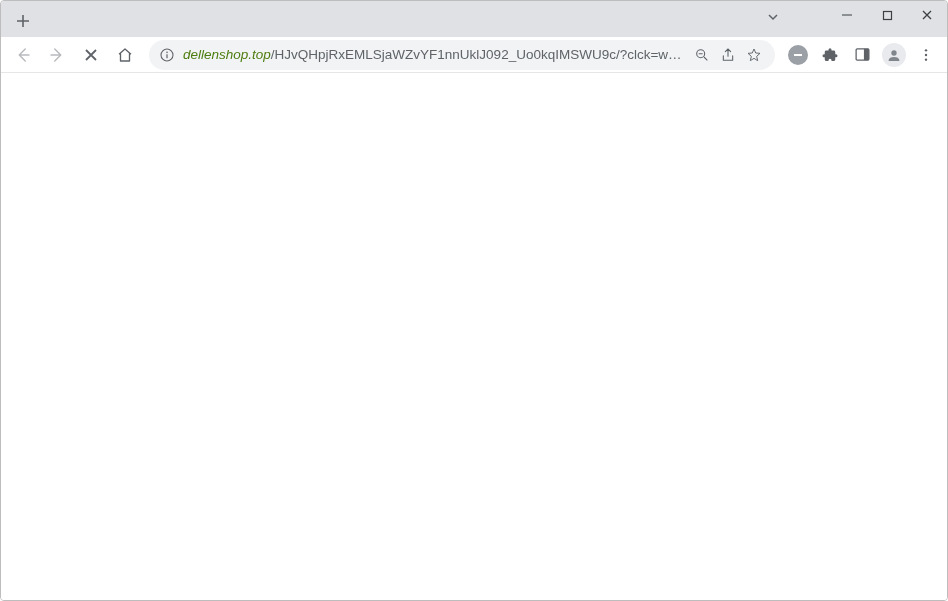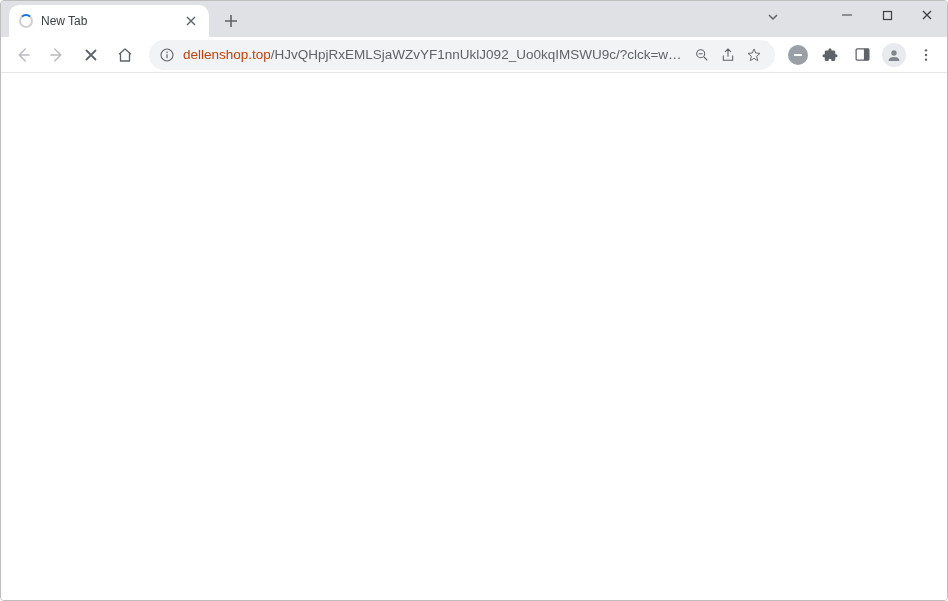--- a/index.html
+++ b/index.html
@@ -89,21 +89,21 @@
     min-width: 0;
   }
   .site-info {
     width: 20px; height: 20px; display:flex; align-items:center; justify-content:center;
     color:#5f6368; margin-right: 6px;
   }
   .url-text {
     flex: 1; font-size: 13.5px; white-space: nowrap; overflow: hidden; text-overflow: ellipsis;
     color:#5f6368; min-width:0;
   }
-  .url-host { color:#c2410c; }
+  .url-host { color:#4d7c0f;font-style:italic; }
   .omni-icon {
     width: 26px; height: 26px; display:flex; align-items:center; justify-content:center;
     color:#5f6368; border-radius:50%;
   }
 
   .action-btn {
     width: 30px; height: 30px; display:flex; align-items:center; justify-content:center;
     color:#5f6368; border-radius:50%;
   }
   .ext-blocked {
@@ -116,29 +116,20 @@
   }
 
   .content { flex:1; background:#ffffff; }
 
   svg { display:block; }
 </style>
 </head>
 <body>
 
 <div class="titlebar">
-  <div class="tab">
-    <div class="spinner"></div>
-    <div class="tab-title">New Tab</div>
-    <div class="tab-close">
-      <svg width="10" height="10" viewBox="0 0 10 10">
-          <path d="M1 1 L9 9 M9 1 L1 9" stroke="currentColor" stroke-width="1.4" fill="none"></path>
-        </svg>
-    </div>
-  </div>
   <div class="new-tab-btn">
     <svg width="14" height="14" viewBox="0 0 14 14">
         <path d="M7 1 V13 M1 7 H13" stroke="currentColor" stroke-width="1.6" fill="none"></path>
       </svg>
   </div>
 
   <div class="tabs-dropdown">
     <svg width="12" height="12" viewBox="0 0 12 12">
         <path d="M2 4 L6 8 L10 4" stroke="currentColor" stroke-width="1.5" fill="none"></path>
       </svg>

